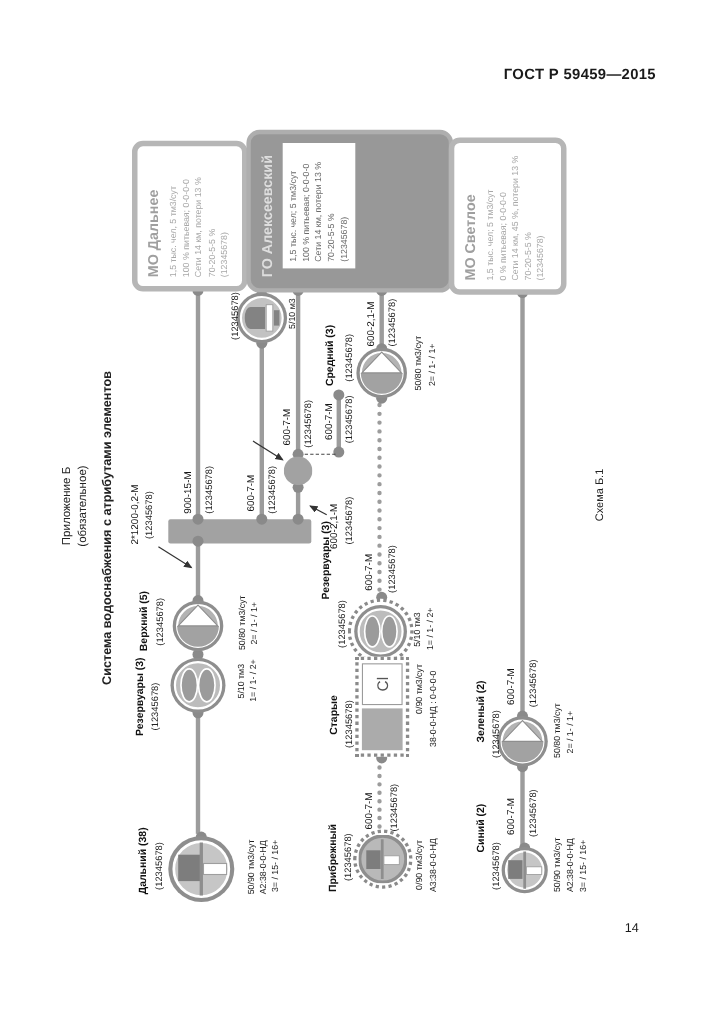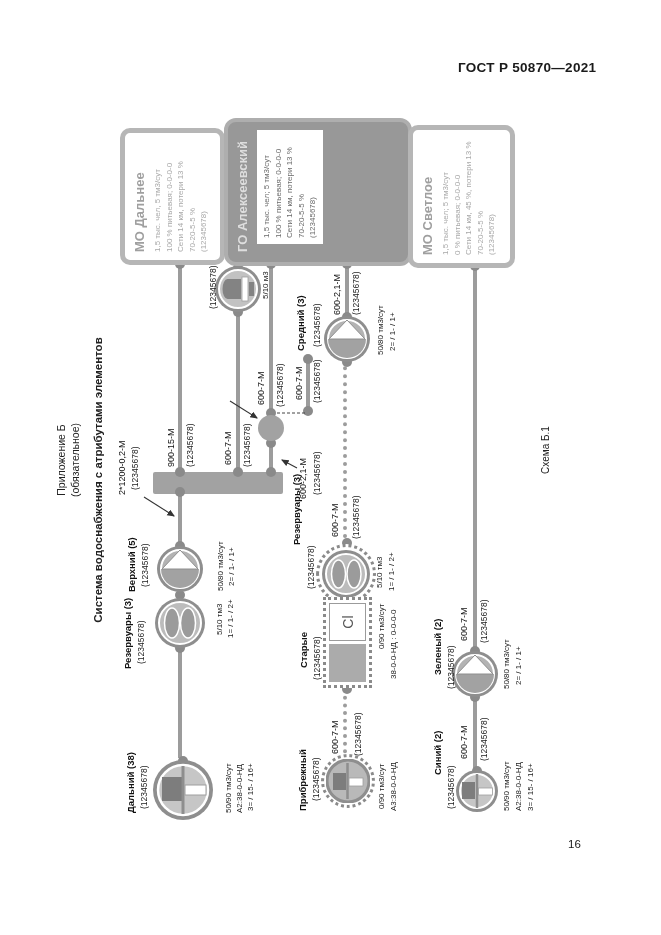--- a/index.html
+++ b/index.html
@@ -38,22 +38,22 @@
   .stcl{width:36px;background:#fff;border:1.5px solid #9b9b9b;display:flex;
         align-items:center;justify-content:center;font-size:14px;color:#555;}
   .hdr{position:absolute;text-align:center;z-index:4;color:#222;}
   svg{display:block;}
 </style>
 </head>
 <body>
 
 <div class="page">
 
-  <div class="abs gost" style="left:458px;top:60px">ГОСТ Р 50870—2021</div>
-  <div class="abs pageno" style="left:568px;top:838px">16</div>
+  <div class="abs gost" style="left:458px;top:60px">ГОСТ Р 59459—2015</div>
+  <div class="abs pageno" style="left:568px;top:838px">14</div>
 
   <div class="lp">
 
     <div class="hdr" style="left:320px;top:14px;width:190px;font-size:10.5px;line-height:1.35">
       <div>Приложение Б</div>
       <div>(обязательное)</div>
     </div>
     <div class="hdr" style="left:230px;top:52px;width:330px;font-size:11.5px;font-weight:bold">Система водоснабжения с атрибутами элементов</div>
     <div class="hdr" style="left:395px;top:500px;width:60px;font-size:10px">Схема Б.1</div>
 

